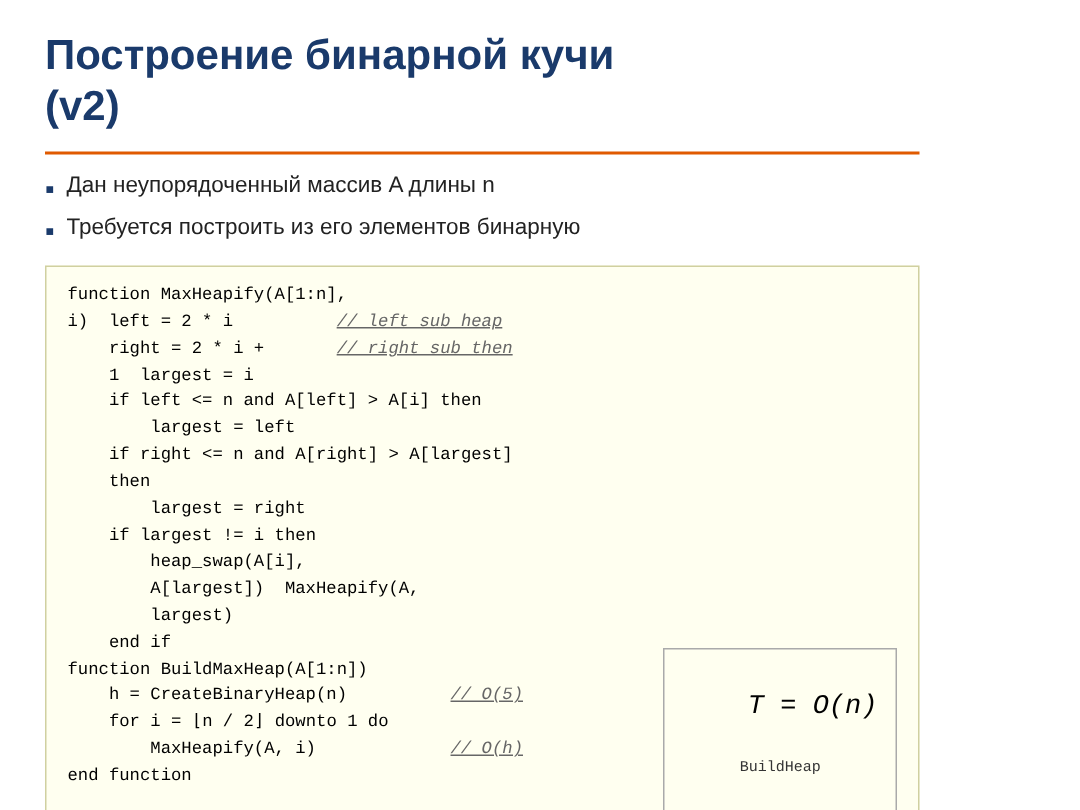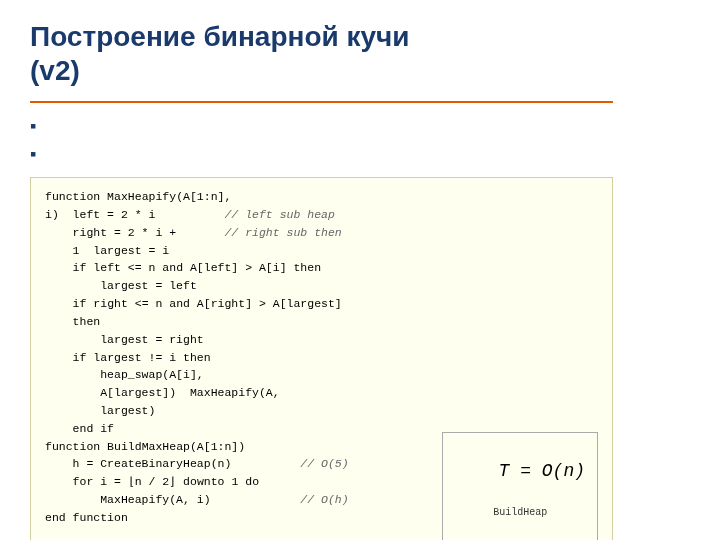--- a/index.html
+++ b/index.html
@@ -58,20 +58,21 @@
       position: relative;
       white-space: pre;
     }
     .kw {
       font-weight: normal;
       color: #000;
     }
     .comment {
       color: #666;
       font-style: italic;
+      text-decoration: underline;
     }
     .complexity-box {
       position: absolute;
       right: 14px;
       bottom: 10px;
       background: #fffff0;
       border: 1px solid #aaa;
       padding: 6px 12px 4px 12px;
       font-size: 12px;
       text-align: center;
@@ -96,23 +97,25 @@
   <div class="title-underline">
     <div class="title">
       <span>Построение бинарной кучи</span><br>
       <span>(v2)</span>
     </div>
   </div>
 
   <ul class="bullet-list">
     <li>
       <span class="bullet-icon">▪</span>
+      <span>Дан неупорядоченный массив A длины n</span>
     </li>
     <li>
       <span class="bullet-icon">▪</span>
+      <span>Требуется построить из его элементов бинарную</span>
     </li>
   </ul>
 
   <div class="code-block"><span class="kw">function</span> MaxHeapify(A[1:n],
 i)  left = 2 * i          <span class="comment">// left sub heap</span>
     right = 2 * i +       <span class="comment">// right sub then</span>
     1  largest = i
     <span class="kw">if</span> left &lt;= n and A[left] &gt; A[i] <span class="kw">then</span>
         largest = left
     <span class="kw">if</span> right &lt;= n and A[right] &gt; A[largest]

